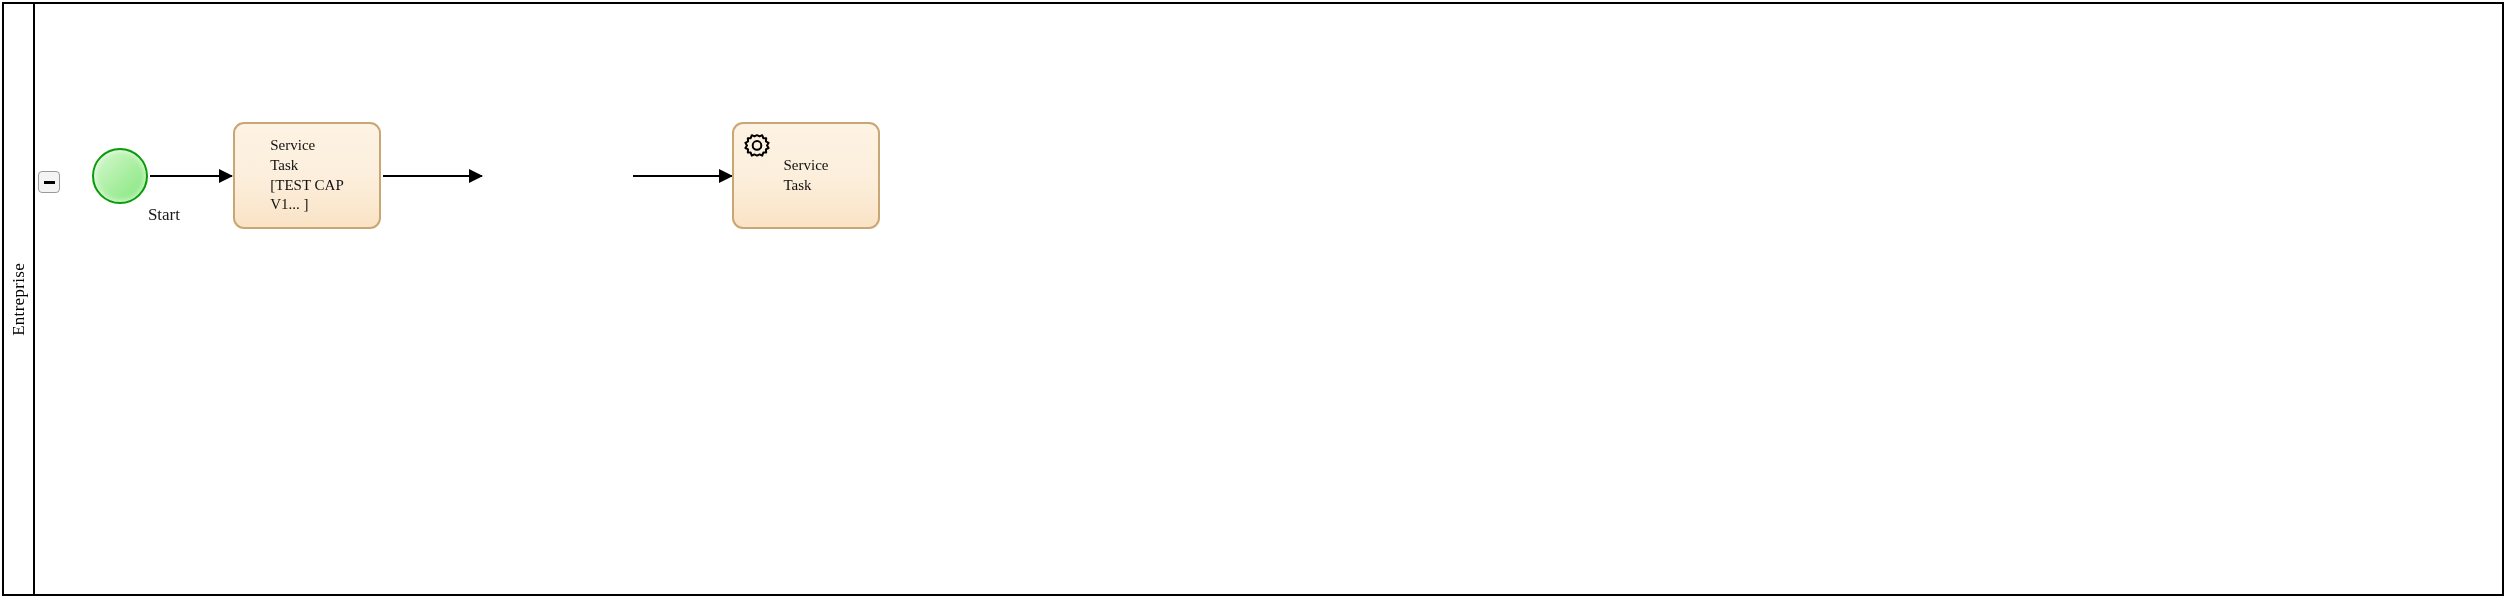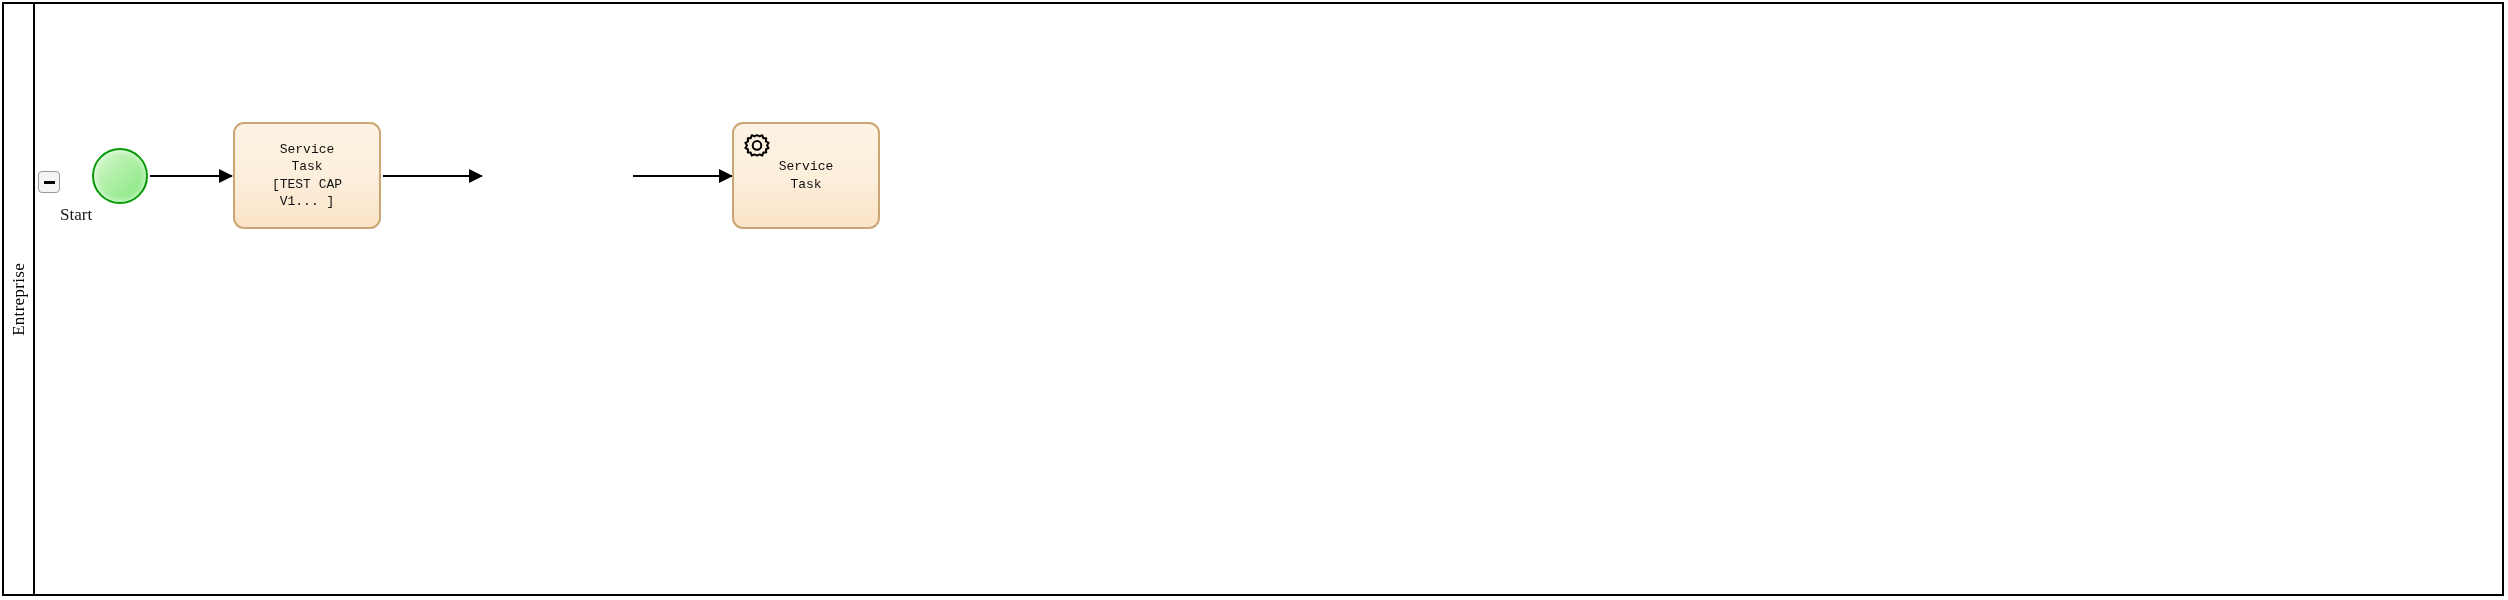--- a/index.html
+++ b/index.html
@@ -101,46 +101,44 @@
     box-sizing: border-box;
     border: 2px solid #089c08;
     background: linear-gradient(135deg, #d8f8d0 0%, #a8eea0 55%, #83e67c 100%);
     box-shadow: inset 0 0 6px rgba(255,255,255,0.85);
   }
   .start-label {
     position: absolute;
     left: 60px;
     top: 205px;
     width: 120px;
-    text-align: left;
+    text-align: right;
     font-size: 17px;
     color: #1a1a1a;
     user-select: none;
   }
 
   
   .task {
     position: absolute;
     box-sizing: border-box;
     border: 2px solid #cba675;
     border-radius: 11px;
     background: linear-gradient(180deg, #fdf3e4 0%, #fceedb 55%, #fae3c6 100%);
     display: flex;
     align-items: center;
     justify-content: center;
   }
   .task-label {
-    text-align: center;
-    font-size: 13px;
+    font-size: 15px;
     line-height: 1.32;
     color: #111111;
     padding: 0 8px;
     white-space: pre-line;
     user-select: none;
-    font-family: Liberation Mono, monospace;
   }
   .task-icon {
     position: absolute;
     left: 8px;
     top: 7px;
     width: 30px;
     height: 30px;
   }
 
   

